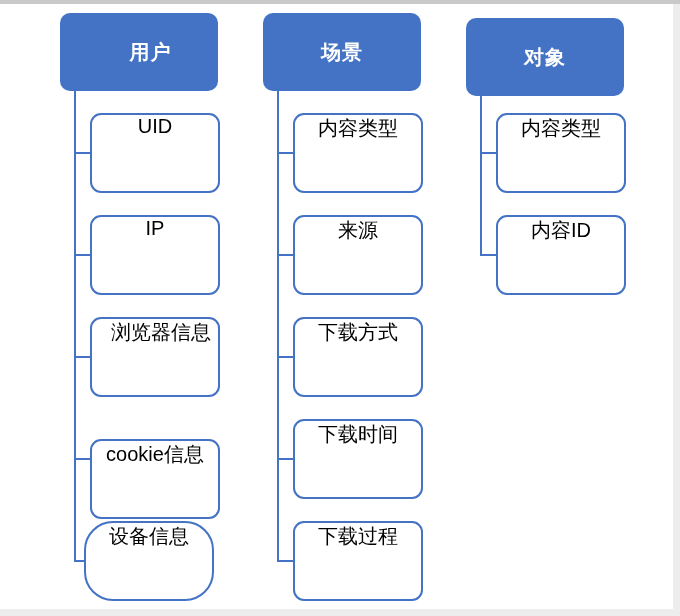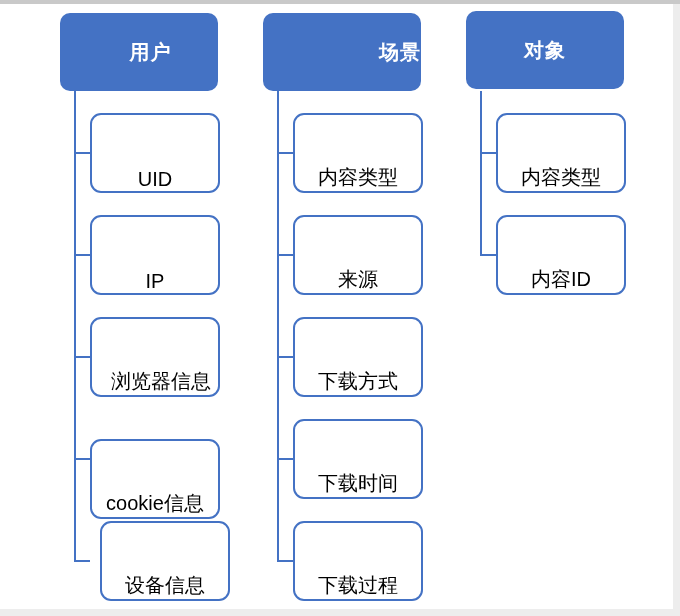--- a/index.html
+++ b/index.html
@@ -36,21 +36,21 @@
     box-sizing: border-box;
   }
   .child-box {
     position: absolute;
     width: 130px;
     height: 80px;
     background: #ffffff;
     border: 2px solid var(--accent, #4472C4);
     border-radius: 11px;
     display: flex;
-    align-items: flex-end;
+    align-items: flex-start;
     justify-content: center;
     color: #000000;
     font-size: 20px;
     font-weight: 400;
     box-sizing: border-box;
   }
   .conn {
     position: absolute;
     background: var(--accent, #4472C4);
   }
@@ -77,24 +77,24 @@
       </div>
       <div class="conn" style="left: 74px; top: 356px; width: 16px; height: 2px;"></div>
       <div class="child-box" style="left: 90px; top: 317px; padding-left: 12px;">
         <span>浏览器信息</span>
       </div>
       <div class="conn" style="left: 74px; top: 458px; width: 16px; height: 2px;"></div>
       <div class="child-box" style="left: 90px; top: 419px; margin-top: 20px;">
         <span>cookie信息</span>
       </div>
       <div class="conn" style="left: 74px; top: 560px; width: 16px; height: 2px;"></div>
-      <div class="child-box" style="left: 100px; top: 521px;">
+      <div class="child-box" style="left: 84px; top: 521px; border-radius: 29px;">
         <span>设备信息</span>
       </div>
-      <div class="group-header" style="left: 263px; top: 13px; justify-content: flex-end;">
+      <div class="group-header" style="left: 263px; top: 13px;">
         <span>场景</span>
       </div>
       <div class="conn" style="left: 277px; top: 91px; width: 2px; height: 471px;"></div>
       <div class="conn" style="left: 277px; top: 152px; width: 16px; height: 2px;"></div>
       <div class="child-box" style="left: 293px; top: 113px;">
         <span>内容类型</span>
       </div>
       <div class="conn" style="left: 277px; top: 254px; width: 16px; height: 2px;"></div>
       <div class="child-box" style="left: 293px; top: 215px;">
         <span>来源</span>
@@ -104,21 +104,21 @@
         <span>下载方式</span>
       </div>
       <div class="conn" style="left: 277px; top: 458px; width: 16px; height: 2px;"></div>
       <div class="child-box" style="left: 293px; top: 419px;">
         <span>下载时间</span>
       </div>
       <div class="conn" style="left: 277px; top: 560px; width: 16px; height: 2px;"></div>
       <div class="child-box" style="left: 293px; top: 521px;">
         <span>下载过程</span>
       </div>
-      <div class="group-header" style="left: 466px; top: 11px;">
+      <div class="group-header" style="left: 466px; top: 18px;">
         <span>对象</span>
       </div>
       <div class="conn" style="left: 480px; top: 91px; width: 2px; height: 165px;"></div>
       <div class="conn" style="left: 480px; top: 152px; width: 16px; height: 2px;"></div>
       <div class="child-box" style="left: 496px; top: 113px;">
         <span>内容类型</span>
       </div>
       <div class="conn" style="left: 480px; top: 254px; width: 16px; height: 2px;"></div>
       <div class="child-box" style="left: 496px; top: 215px;">
         <span>内容ID</span>

